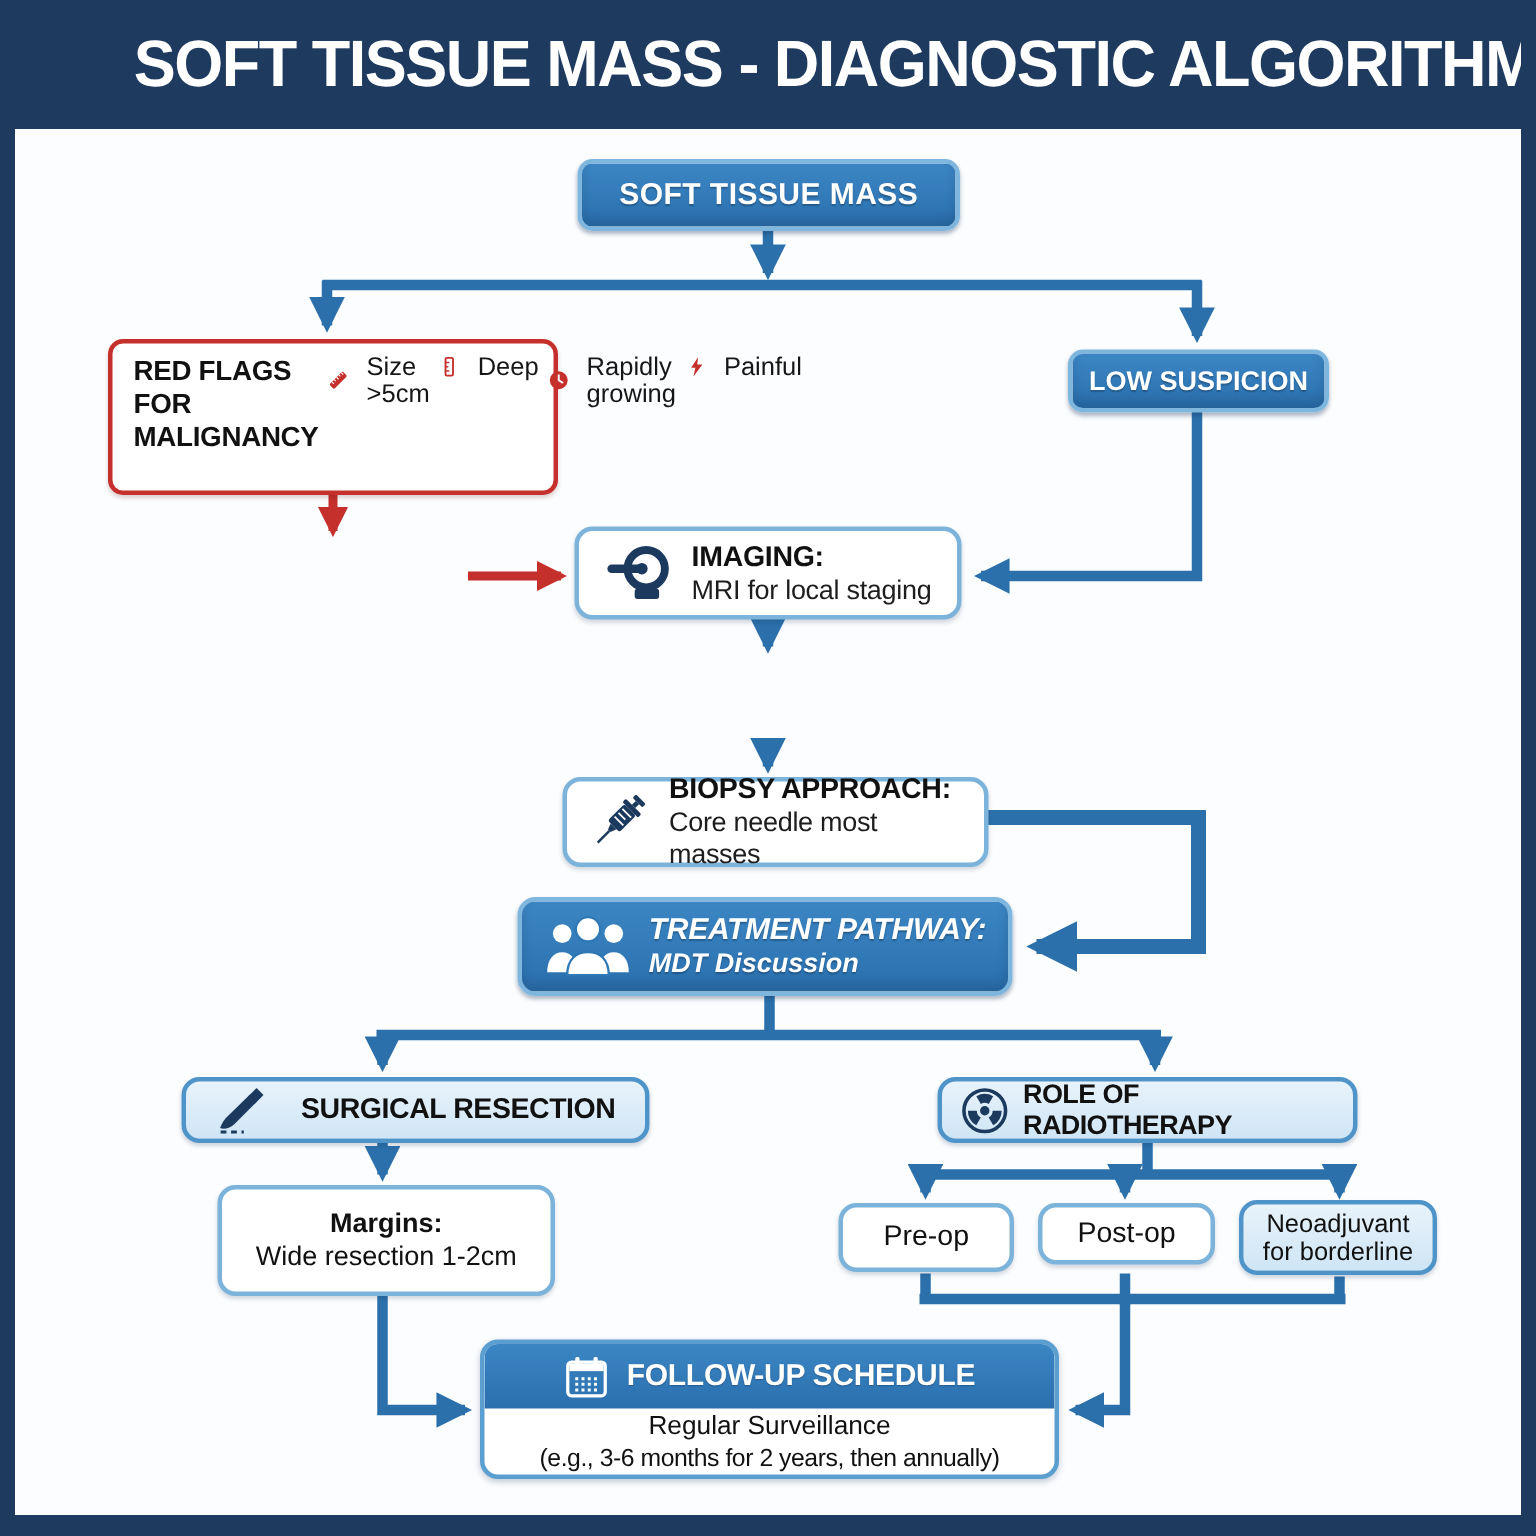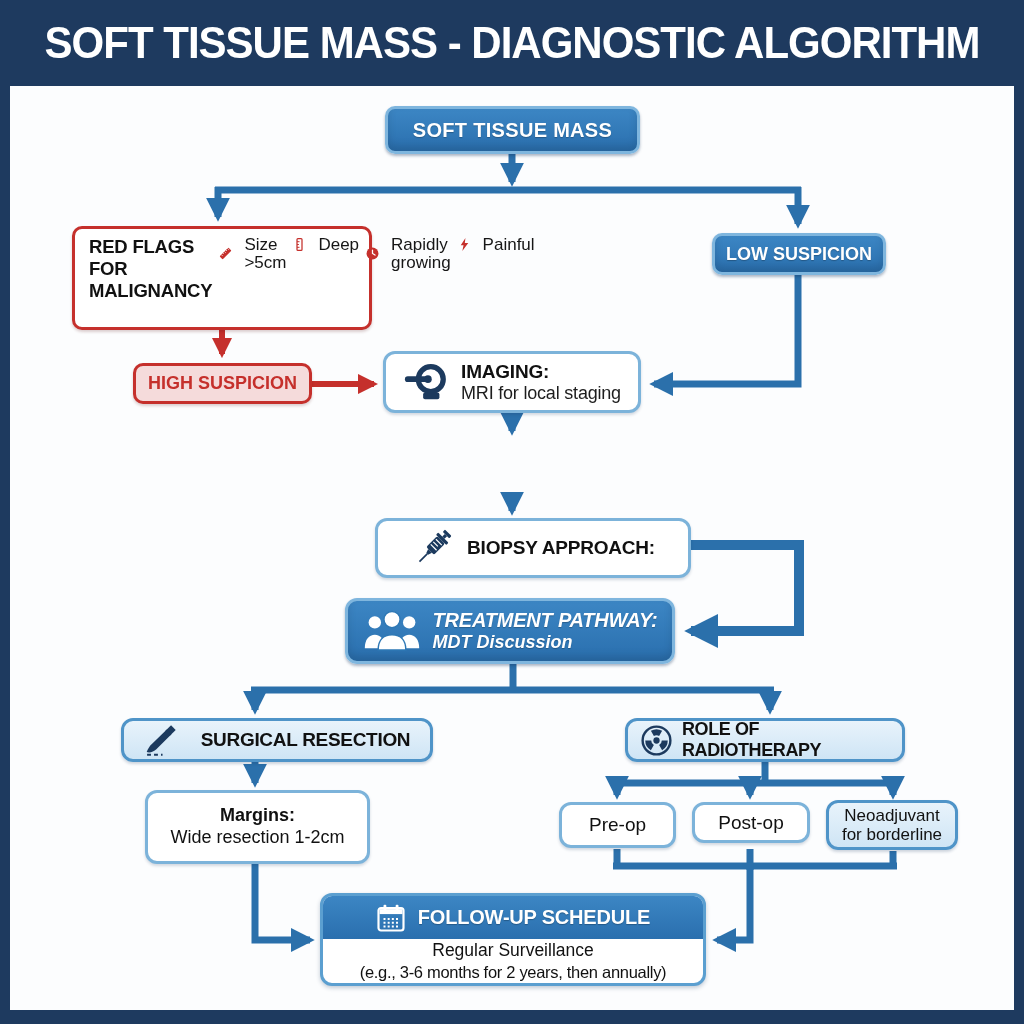--- a/index.html
+++ b/index.html
@@ -14,21 +14,21 @@
     --light-border:#4f94c8;
     --card-border:#7cb3da;
     --red:#c5302c;
     --red-fill:#f5dbdb;
     --ink:#111;
   }
   *{margin:0;padding:0;box-sizing:border-box;}
   html,body{background:#e8e8e8;}
   body{font-family:"Liberation Sans", sans-serif;}
   .canvas{position:relative;width:1024px;height:1024px;background:#fcfdfe;overflow:hidden;margin:0 auto;}
-  .header{position:absolute;left:0;top:0;width:1024px;height:86px;background:var(--navy);display:flex;align-items:center;justify-content:center;z-index:3;}
+  .header{position:absolute;left:0;top:0;width:1024px;height:86px;background:var(--navy);display:flex;align-items:center;justify-content:flex-end;z-index:3;}
   .header h1{color:#fff;font-size:42px;font-weight:bold;letter-spacing:-1px;white-space:nowrap;transform:scaleY(1.04);}
   .frame{position:absolute;inset:0;border-left:10px solid var(--navy);border-right:10px solid var(--navy);border-bottom:14px solid var(--navy);pointer-events:none;z-index:4;}
   svg.connectors{position:absolute;left:0;top:0;z-index:1;}
   .node{position:absolute;display:flex;align-items:center;justify-content:center;border-radius:10px;z-index:2;}
   .blue{background:linear-gradient(var(--blue-fill-a),var(--blue-fill-b));border:3px solid var(--blue-border);color:#fff;font-weight:bold;box-shadow:0 2px 3px rgba(20,50,90,.35), inset 0 -5px 8px rgba(0,0,0,.12);text-shadow:0 1px 1px rgba(0,0,0,.25);}
   .light{background:linear-gradient(var(--light-fill-a),var(--light-fill-b));border:3px solid var(--light-border);border-radius:12px;box-shadow:0 2px 3px rgba(20,50,90,.2);color:var(--ink);font-weight:bold;}
   .card{background:#fff;border:3px solid var(--card-border);border-radius:12px;box-shadow:0 2px 3px rgba(20,50,90,.18);color:var(--ink);}
   .red-outline{background:#fff;border:3.5px solid var(--red);border-radius:10px;box-shadow:0 2px 3px rgba(90,20,20,.2);}
   .red-light{background:var(--red-fill);border:3px solid var(--red);color:var(--red);font-weight:bold;box-shadow:0 2px 3px rgba(90,20,20,.2);}
   .row{flex-direction:row;gap:12px;padding:0 12px;}
@@ -130,52 +130,50 @@
           <path d="M13.5 1.5 6 13h4.5L8.5 22.5 18 9.5h-5.5z" fill="#c5302c"></path>
         </svg>
       <span>Painful</span>
     </div>
   </div>
 
   <div class="node blue" style="left:712px;top:233px;width:174px;height:42px;font-size:18px;">
     <span>LOW SUSPICION</span>
   </div>
 
-  <div class="node red-light" style="left:133px;top:363px;width:179px;height:41px;font-size:18px;">
-    <span>HIGH SUSPICION</span>
-  </div>
 
   <div class="node card row" style="left:383px;top:351px;width:258px;height:62px;">
     <svg viewBox="0 0 48 48" style="width:46px;height:46px;flex:0 0 auto;">
       <circle cx="29" cy="21" r="13" fill="none" stroke="#1c3a5e" stroke-width="5.5"></circle>
       <circle cx="26" cy="21" r="4" fill="#1c3a5e"></circle>
       <rect x="2" y="18" width="25" height="6" rx="3" fill="#1c3a5e"></rect>
       <rect x="21" y="35" width="17" height="7" rx="2" fill="#1c3a5e"></rect>
     </svg>
     <span class="stack">
       <span class="t-title">IMAGING:</span>
       <span class="t-sub">MRI for local staging</span>
     </span>
   </div>
 
 
-  <div class="node card row" style="left:375px;top:518px;width:316px;height:60px;">
+  <div class="node card row" style="left:375px;top:518px;width:284px;height:60px;">
     <svg viewBox="0 0 48 48" style="width:44px;height:44px;flex:0 0 auto;">
       <g transform="rotate(45 24 24)" fill="#1c3a5e">
         <rect x="19" y="0.5" width="10" height="3.5" rx="1"></rect>
         <rect x="22.3" y="4" width="3.4" height="4"></rect>
         <rect x="16" y="8" width="16" height="3.5" rx="1.2"></rect>
         <rect x="18" y="11.5" width="12" height="17" rx="2"></rect>
         <path d="M21 28.5h6l-1.7 4.5h-2.6z"></path>
         <rect x="23.2" y="33" width="1.8" height="12"></rect>
       </g>
       <path d="M19.5 15h9M19.5 19h7M19.5 23h9" stroke="#fff" stroke-width="1.3" transform="rotate(45 24 24)" fill="none"></path>
     </svg>
     <span class="stack">
       <span class="t-title">BIOPSY APPROACH:</span>
+      <span class="t-sub">Core needle most masses</span>
     </span>
   </div>
 
   <div class="node blue row" style="left:345px;top:598px;width:330px;height:66px;border-radius:12px;font-style:italic;">
     <svg viewBox="0 0 60 44" style="width:58px;height:42px;flex:0 0 auto;">
       <g fill="#ffffff">
         <circle cx="12" cy="13" r="6.5"></circle>
           <path d="M1.5 40c0-9 4.5-14 10.5-14s10.5 5 10.5 14z"></path>
         <circle cx="48" cy="13" r="6.5"></circle>
           <path d="M37.5 40c0-9 4.5-14 10.5-14s10.5 5 10.5 14z"></path>

